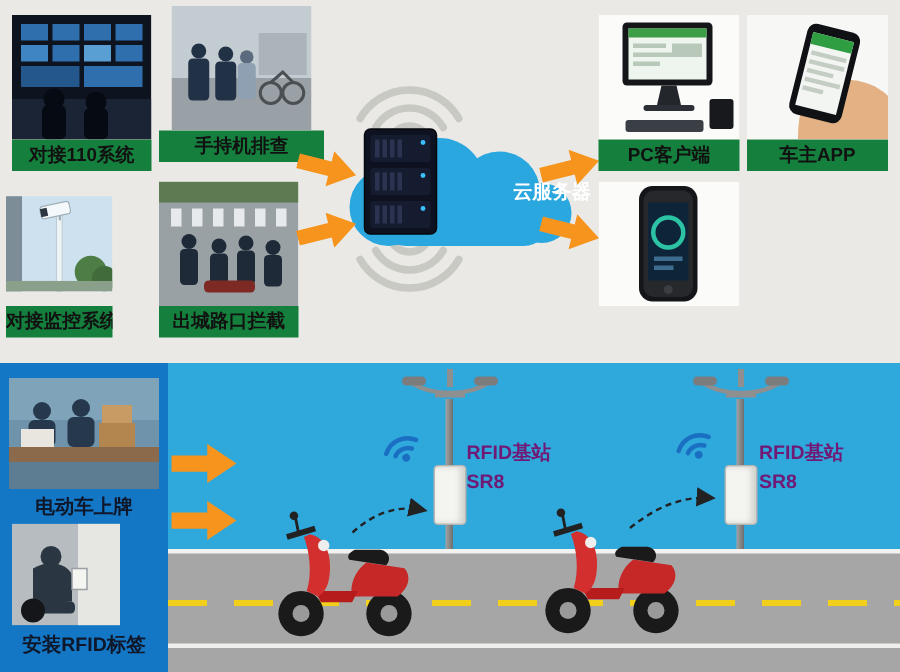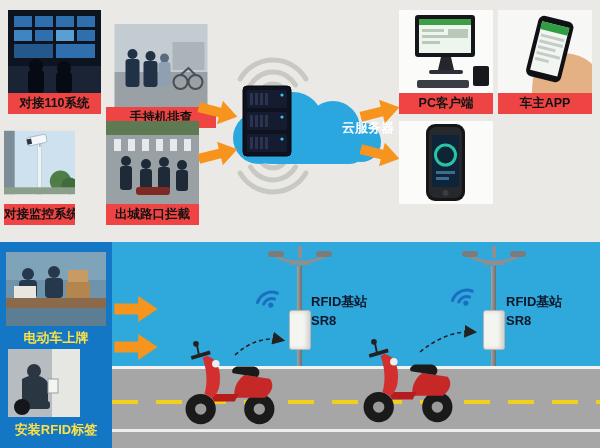--- a/index.html
+++ b/index.html
@@ -5,24 +5,24 @@
   html,body{margin:0;padding:0}
   body{width:600px;height:448px;font-family:"Liberation Sans","DejaVu Sans",sans-serif}
   .canvas{position:relative;width:600px;height:448px;overflow:hidden;background:#eae9e5}
   .abs{position:absolute}
   .top-section{position:absolute;left:0;top:0;width:600px;height:242px;background:#eae9e5}
   .bottom-section{position:absolute;left:0;top:242px;width:600px;height:206px;background:#2fa8dc}
   .left-panel{position:absolute;left:0;top:0;width:112px;height:206px;background:#1477c5}
   .cell{position:absolute}
   .photo{display:block;overflow:hidden}
   .photo svg{display:block;width:100%;height:100%}
-  .caption{background:#ef4444;color:#111;font-weight:bold;font-size:12.5px;text-align:center;height:21px;line-height:21px;white-space:nowrap;overflow:hidden}
+  .caption{background:#15803d;color:#111;font-weight:bold;font-size:12.5px;text-align:center;height:21px;line-height:21px;white-space:nowrap;overflow:hidden}
   .cloud-label{position:absolute;left:316px;top:119px;width:78px;text-align:right;color:#fff;font-weight:bold;font-size:13px}
-  .yellow-label{position:absolute;width:112px;left:0;text-align:center;color:#fde047;font-weight:bold;font-size:13px}
-  .station-label{position:absolute;width:76px;color:#0f172a;font-weight:bold;font-size:13px;line-height:19px}
+  .yellow-label{position:absolute;width:112px;left:0;text-align:center;color:#0f172a;font-weight:bold;font-size:13px}
+  .station-label{position:absolute;width:76px;color:#701a75;font-weight:bold;font-size:13px;line-height:19px}
   .pole{position:absolute;width:5px;background:linear-gradient(90deg,#a4a4a4,#6e6e6e)}
   .station-box{position:absolute;width:20px;height:38px;background:#f4f4f1;border:1px solid #b5b5b2;border-radius:3px;box-shadow:inset -3px 0 4px rgba(0,0,0,.15)}
   .road{position:absolute;left:112px;top:366px;width:488px;height:82px;background:#a6a6a6;border-top:3px solid #f2f2f0}
   .road .dash{position:absolute;left:0;top:31px;width:100%;height:4px;background:repeating-linear-gradient(90deg,#f2cf1b 0,#f2cf1b 26px,transparent 26px,transparent 44px)}
   .road .line2{position:absolute;left:0;top:60px;width:100%;height:3px;background:#eeeeec}
   .arrow-svg{position:absolute}
 </style>
 </head>
 <body>
 
@@ -51,21 +51,21 @@
               <circle cx="28" cy="56" r="7"></circle>
               <rect x="20" y="60" width="16" height="23" rx="4"></rect>
               <circle cx="56" cy="58" r="7"></circle>
               <rect x="48" y="62" width="16" height="21" rx="4"></rect>
             </g>
           </svg>
       </div>
       <div class="caption">对接110系统</div>
     </div>
 
-    <div class="cell" style="left:106px;top:24px;width:110px">
+    <div class="cell" style="left:106px;top:4px;width:110px">
       <div class="photo" style="height:83px">
         <svg viewBox="0 0 93 83">
             <rect width="93" height="48" fill="#c3ccd1"></rect>
             <rect y="48" width="93" height="35" fill="#99a1a6"></rect>
             <rect x="58" y="18" width="32" height="28" fill="#aab4ba"></rect>
             <circle cx="66" cy="58" r="7" fill="none" stroke="#4a4f54" stroke-width="2"></circle>
             <circle cx="81" cy="58" r="7" fill="none" stroke="#4a4f54" stroke-width="2"></circle>
             <path d="M66,51 L74,44 L81,51" stroke="#4a4f54" stroke-width="2" fill="none"></path>
             <g fill="#223246">
               <circle cx="18" cy="30" r="5"></circle>

